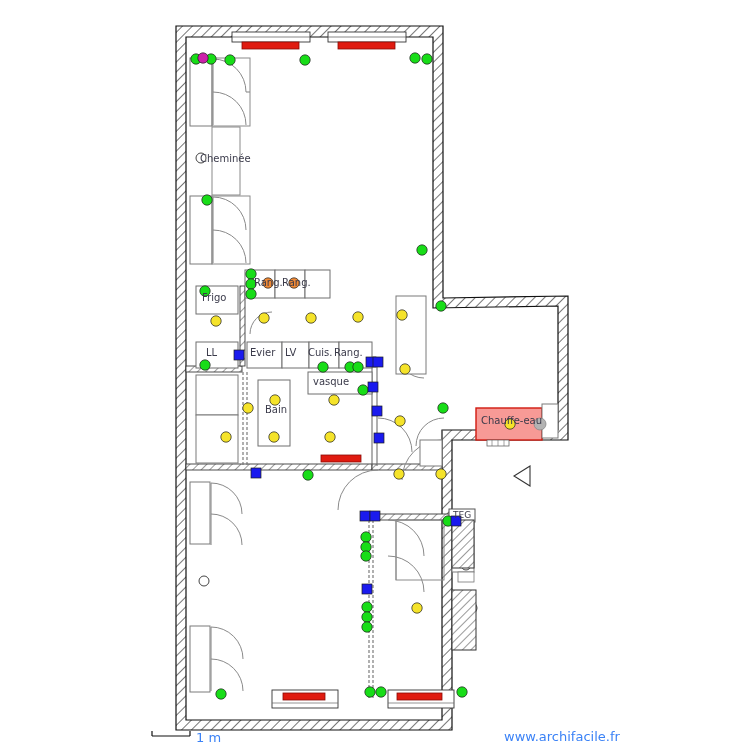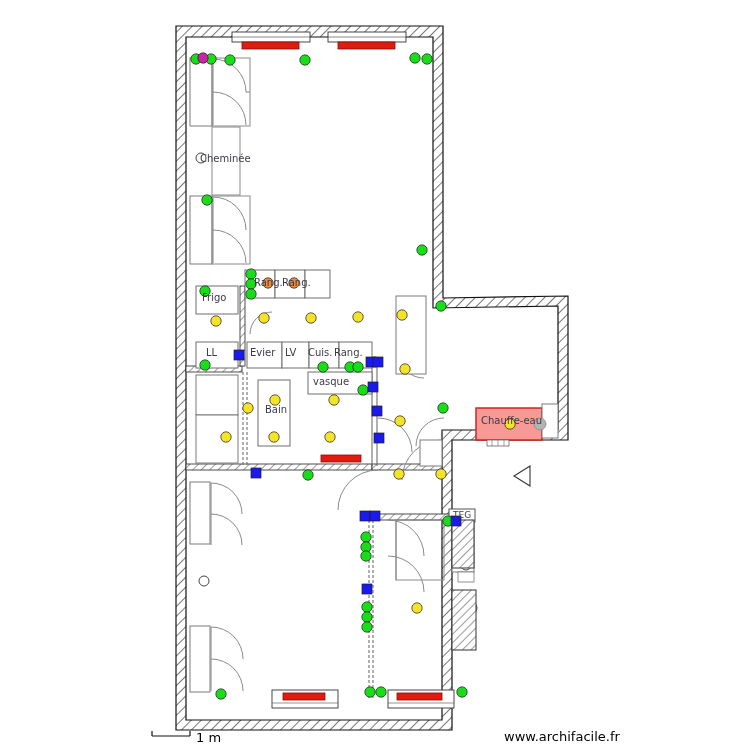--- a/index.html
+++ b/index.html
@@ -1,20 +1,20 @@
 <!DOCTYPE html>
 <html><head>
 <meta charset="utf-8">
 <style>
   html,body{margin:0;padding:0;background:#ffffff;}
   body{width:750px;height:750px;font-family:"DejaVu Sans",sans-serif;overflow:hidden;}
   #stage{position:relative;width:598px;height:750px;background:#fff;}
   svg#plan{position:absolute;left:0;top:0;width:750px;height:750px;display:block;}
   .lbl{font-family:"DejaVu Sans",sans-serif;fill:#3a3a4a;}
-  .wmk{position:absolute;font-family:"DejaVu Sans",sans-serif;font-size:13px;color:#000000;}
+  .wmk{position:absolute;font-family:"DejaVu Sans",sans-serif;font-size:13px;color:#3b82f6;}
   #watermark{left:504px;top:729px;}
   #scale-label{left:196px;top:730px;font-size:13px;}
 </style>
 </head>
 <body>
 
 <div id="stage">
 
   <svg id="plan" viewBox="0 0 750 750">
     <defs>

